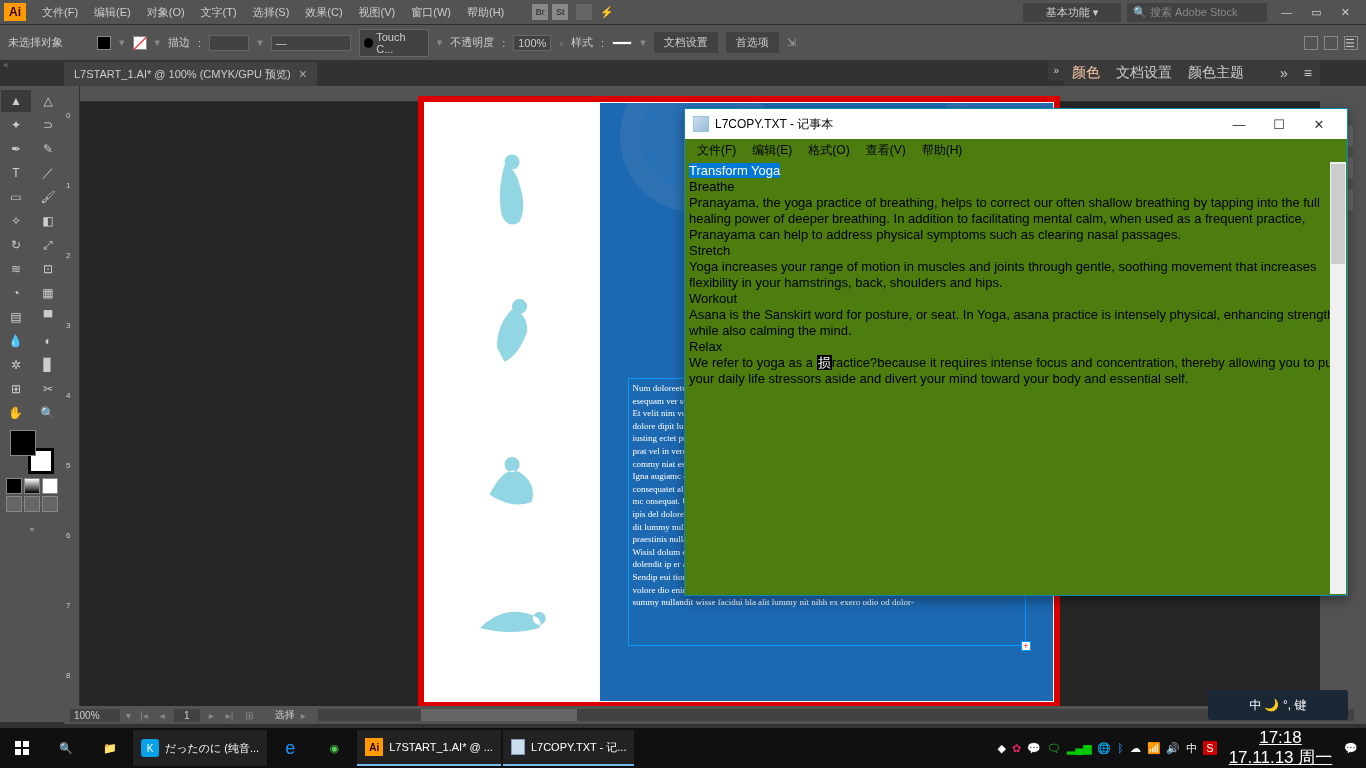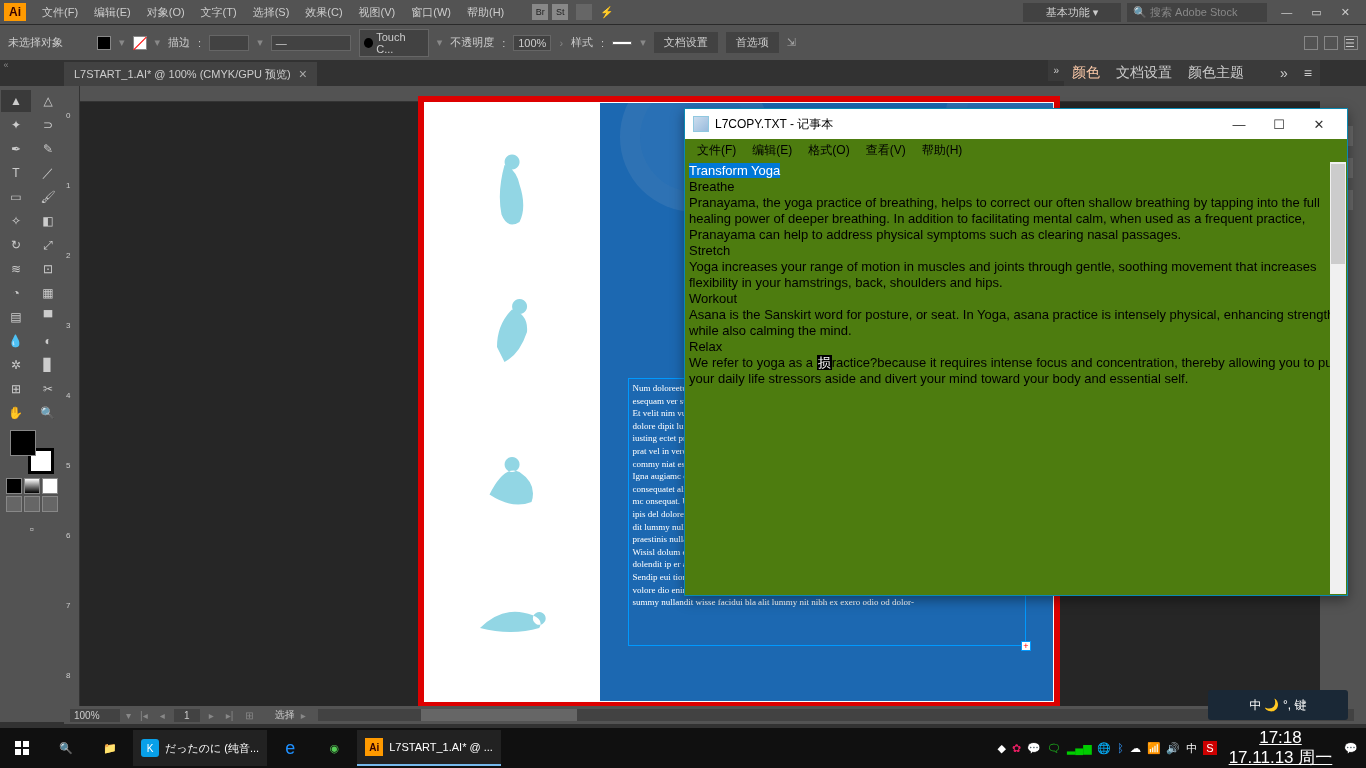--- a/index.html
+++ b/index.html
@@ -352,20 +352,24 @@
   <div class="tb-task" style="border-bottom:none">
       <span style="width:18px;height:18px;background:#08a0e9;border-radius:3px;display:flex;align-items:center;justify-content:center;font-size:10px">K</span>
       <span>だったのに (纯音...</span>
     </div>
   <div class="tb-btn" style="color:#1e90ff;font-size:18px">e</div>
   <div class="tb-btn" style="color:#5c5">◉</div>
   <div class="tb-task">
       <div class="ai-task-icon">Ai</div>
       <span>L7START_1.AI* @ ...</span>
     </div>
+  <div class="tb-task">
+      <span style="width:14px;height:16px;background:#cde;border:1px solid #89b"></span>
+      <span>L7COPY.TXT - 记...</span>
+    </div>
   <div class="tb-tray">
     <span>◆</span>
     <span style="color:#e91e63">✿</span>
     <span>💬</span>
     <span style="color:#2e2">🗨</span>
     <span style="color:#0c0">▂▄▆</span>
     <span>🌐</span>
     <span style="color:#39f">ᛒ</span>
     <span>☁</span>
     <span>📶</span>

